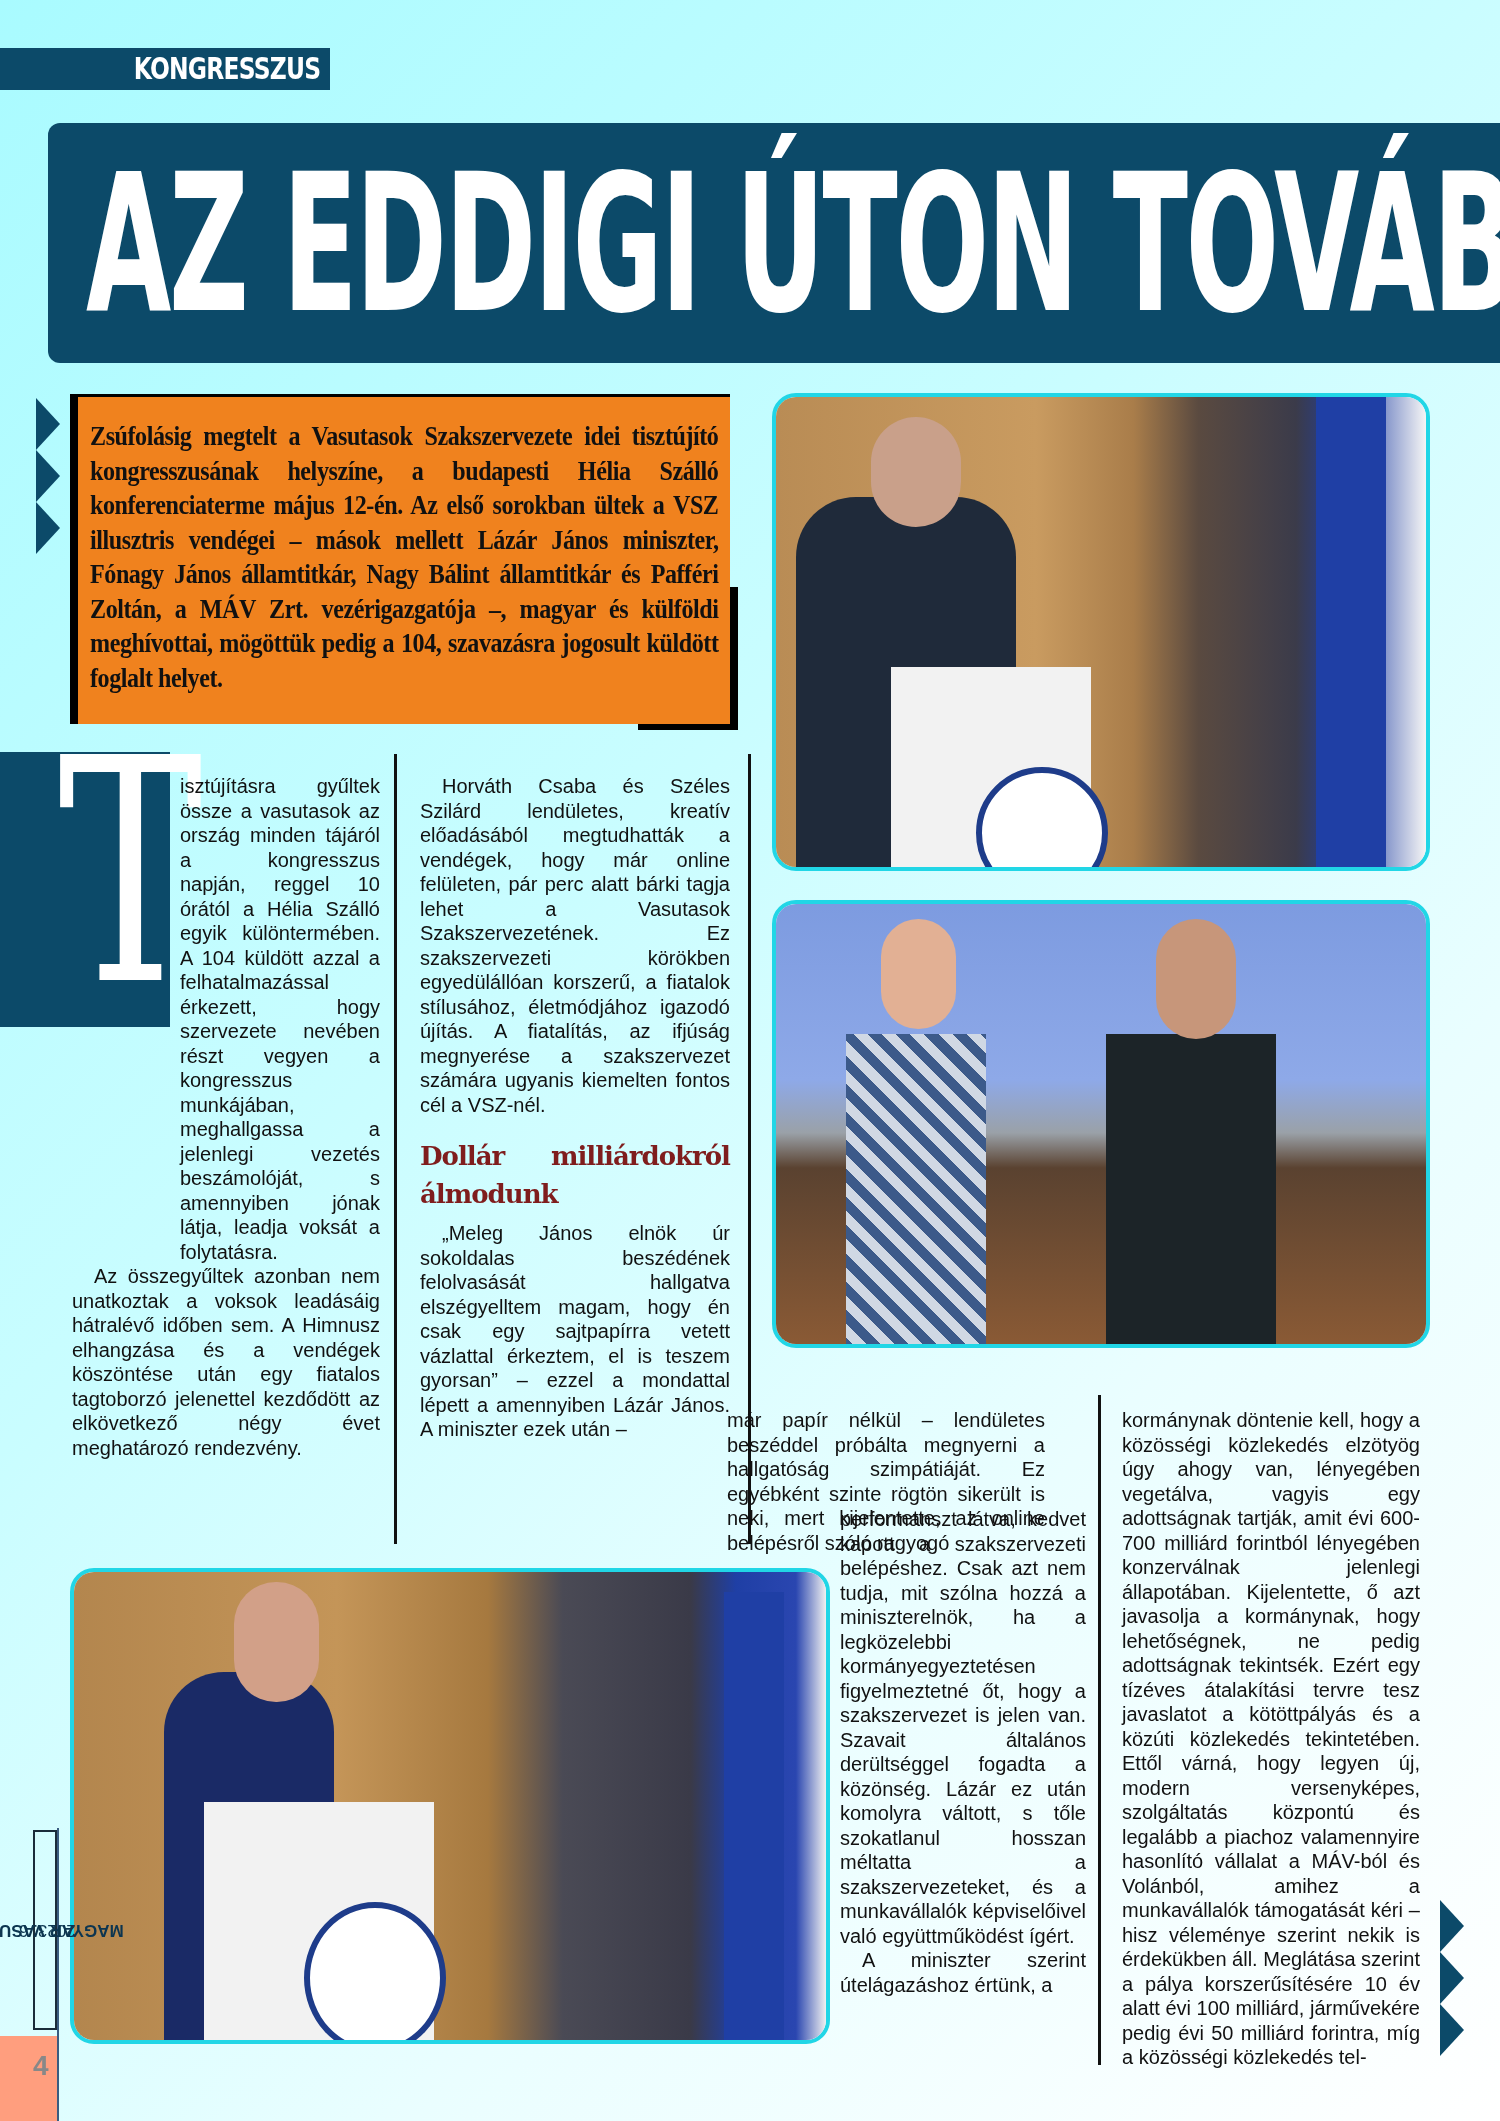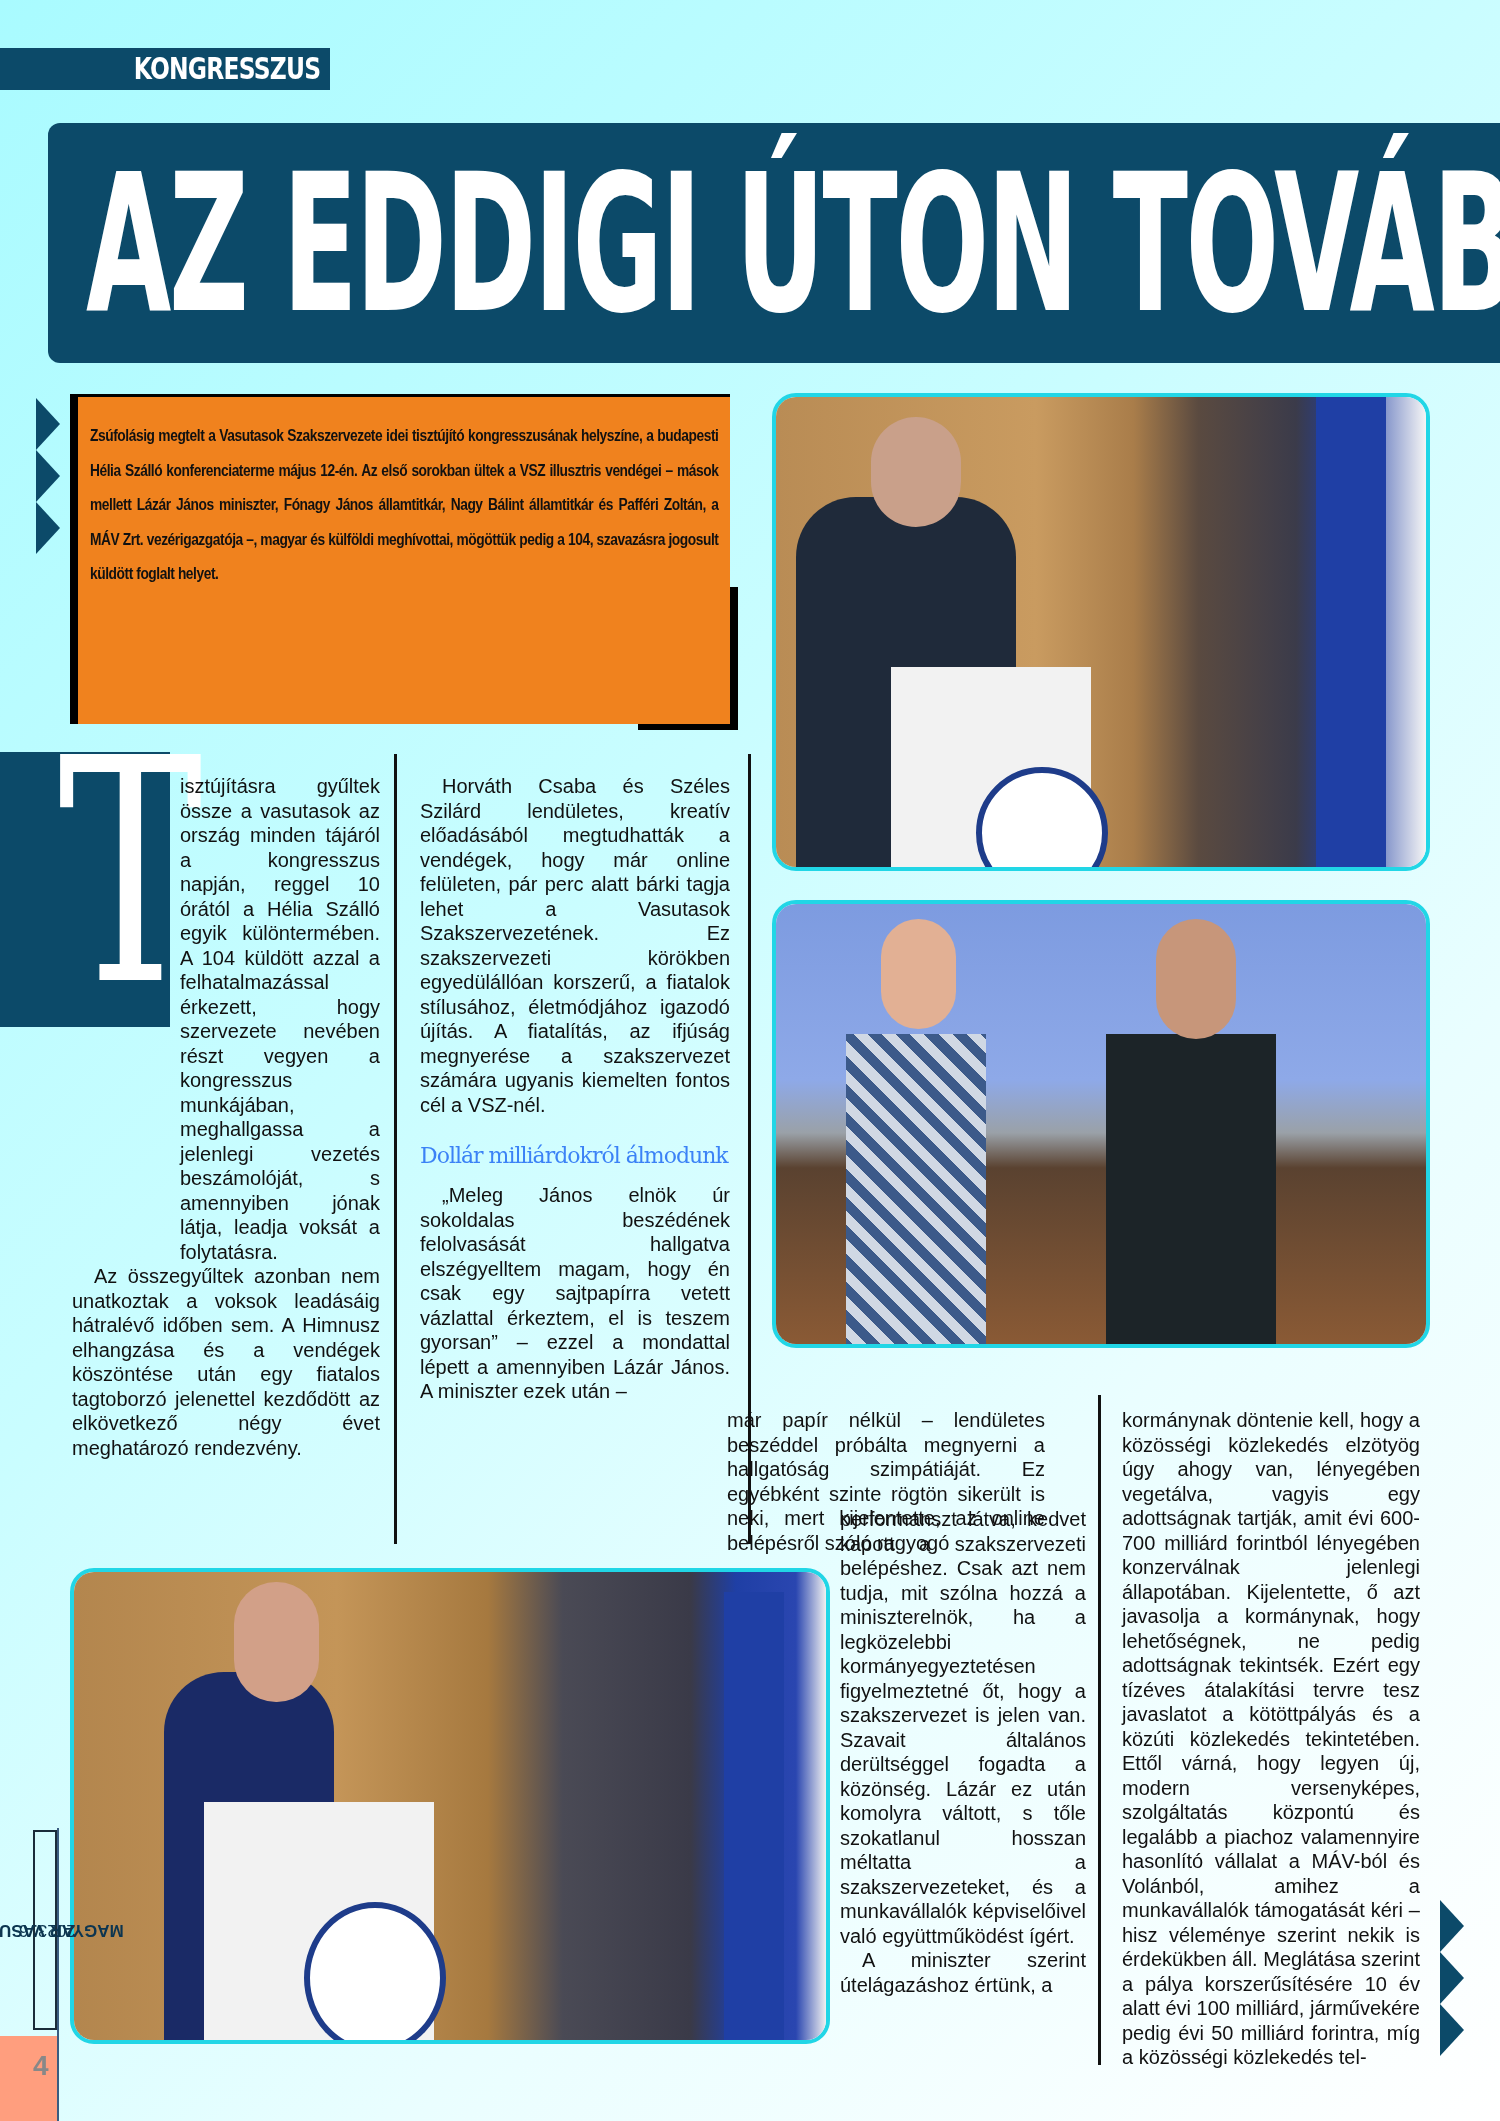--- a/index.html
+++ b/index.html
@@ -37,38 +37,38 @@
     border-left: 8px solid #000; border-top: 3px solid #000; box-sizing: border-box;
   }
   .lead-box::after {
     content: ""; position: absolute; right: -8px; bottom: -6px; width: 100px; height: 6px; background: #000;
   }
   .lead-box::before {
     content: ""; position: absolute; right: -8px; top: 190px; width: 8px; height: 140px; background: #000;
   }
   .lead-text {
     position: absolute; left: 12px; top: 22px; width: 630px;
-    font-family: Liberation Sans, sans-serif; font-weight: bold; font-size: 16px;
+    font-family: Liberation Serif, serif; font-weight: bold; font-size: 28px;
     line-height: 34.5px; text-align: justify; letter-spacing: -0.5px;
   }
   .lead-text span { display: block; transform: scaleX(0.86); transform-origin: left; width: 116%; }
   
   .col { font-size: 20px; line-height: 24.5px; text-align: justify; margin-top: 20px; }
   .col p { margin: 0; text-indent: 22px; }
   .col p.noindent { text-indent: 0; }
   .dropcap {
     left: 0; top: 752px; width: 170px; height: 275px; background: #0c4a69;
   }
   .dropcap-letter {
     position: absolute; left: 58px; top: -34px; color: #fff; font-family: "DejaVu Serif", serif;
     font-size: 310px; line-height: 310px; transform: scaleX(0.7); transform-origin: left;
   }
   .vrule { width: 3px; background: #111; }
   .subhead {
-    font-family: "DejaVu Serif", serif; font-weight: normal; color: #3b82f6; font-size: 22px;
+    font-family: "DejaVu Serif", serif; font-weight: bold; color: #7f1d1d; font-size: 26px;
     line-height: 38px; letter-spacing: -1px;
   }
   .photo {
     border: 4px solid #21d6e6; border-radius: 24px; overflow: hidden; box-sizing: border-box;
   }
   .photo-inner { width: 100%; height: 100%; position: relative; }
   .footer-label {
     left: 33px; top: 1830px; width: 24px; height: 200px; border: 2px solid #1a2c3a;
     box-sizing: border-box;
   }

